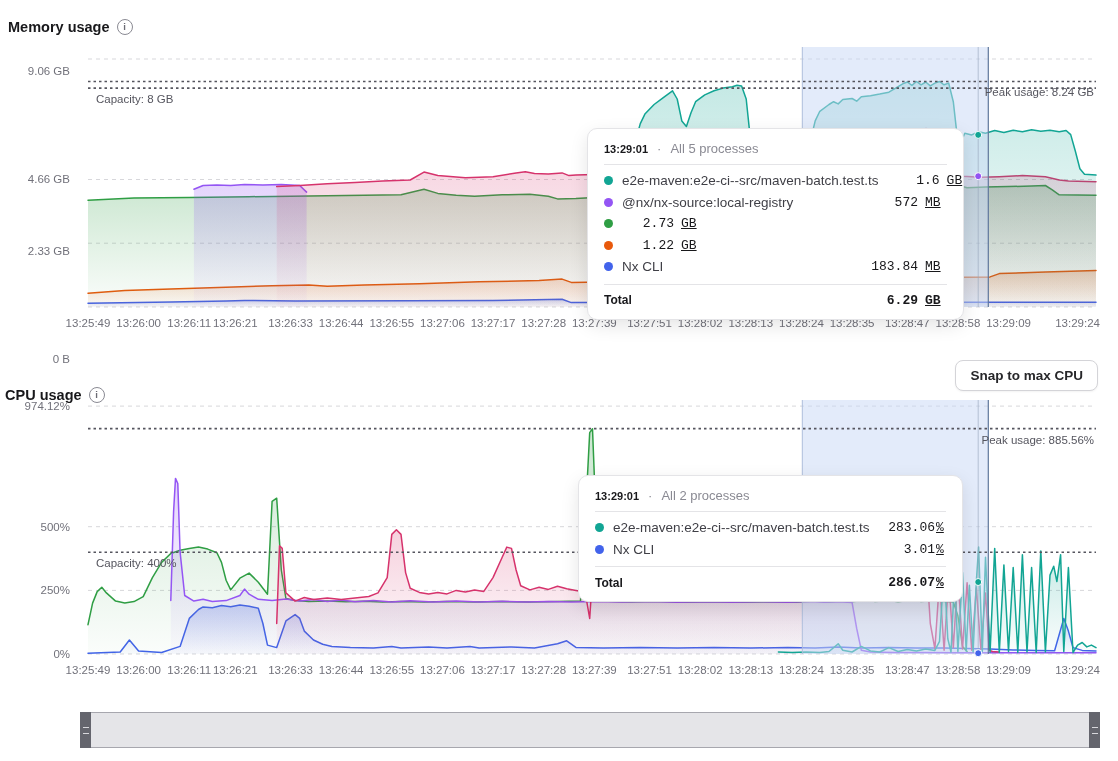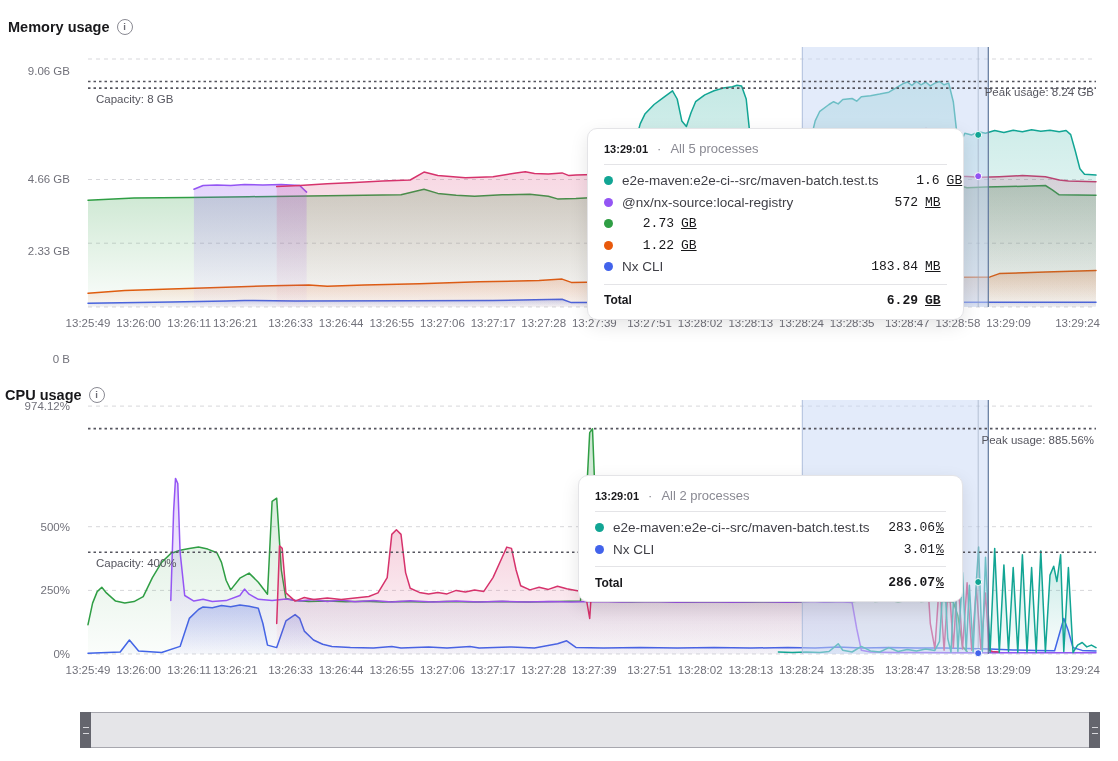--- a/index.html
+++ b/index.html
@@ -214,20 +214,21 @@
           <span class="num">6.29</span>
           <span class="unit">GB</span>
         </span>
     </div>
   </div>
 
   <div class="sec-head cpu">
     <span class="sec-title">CPU usage</span>
     <span class="info">i</span>
   </div>
+  <button class="btn cpu">Snap to max CPU</button>
 
   <div class="ylab" id="cpu-ylab">
       <div style="top: 6.07768px;">974.12%</div>
       <div style="top: 126.745px;">500%</div>
       <div style="top: 190.373px;">250%</div>
       <div style="top: 254px;">0%</div>
     </div>
   <div class="plot" id="cpu-plot">
       <div class="ref-label" style="top: 157.196px; left: 8px;">Capacity: 400%</div>
       <div class="ref-label" style="top: 33.617px; right: 2px;">Peak usage: 885.56%</div>

